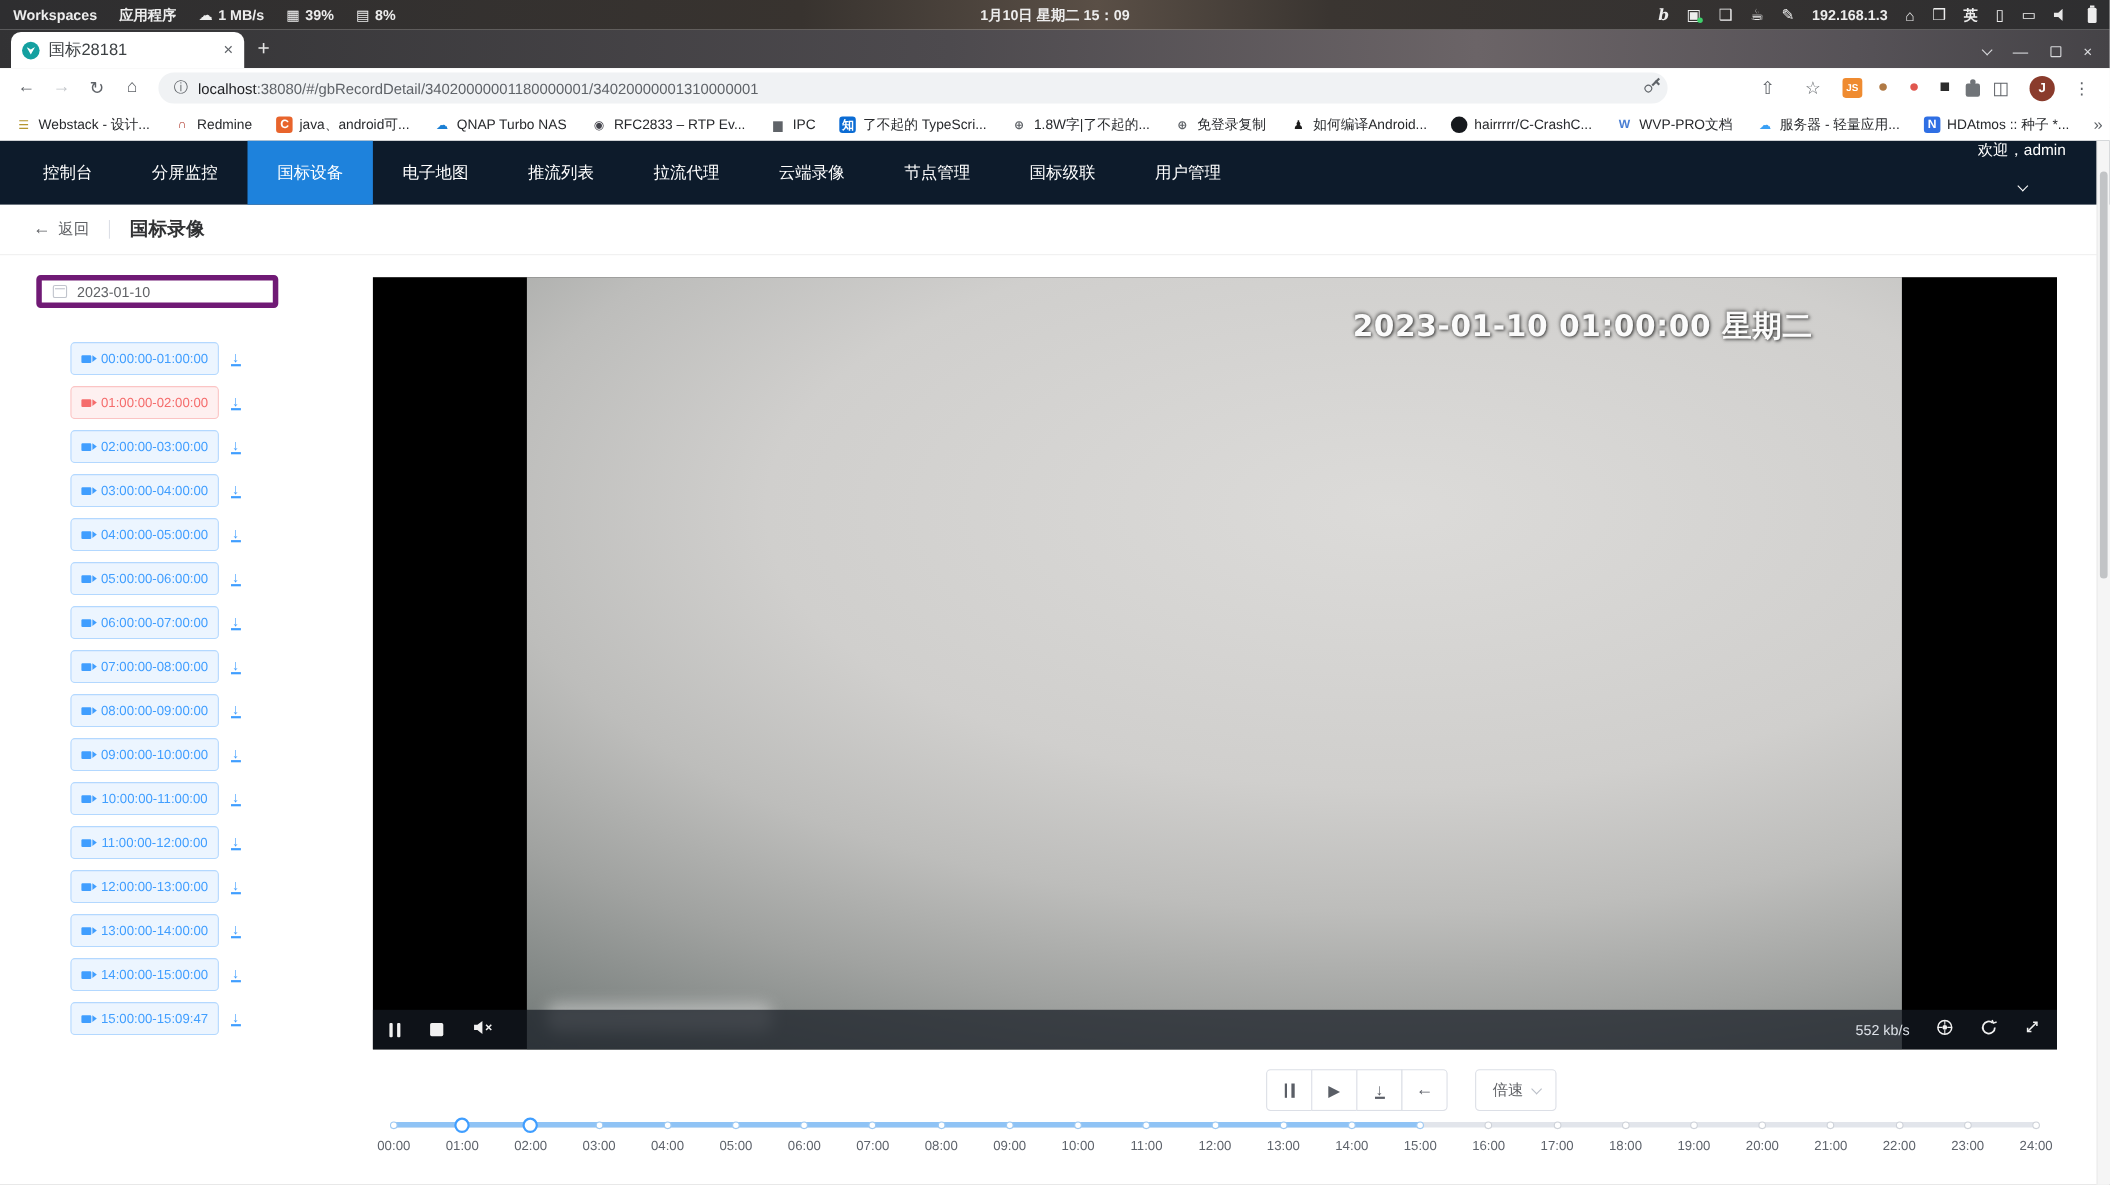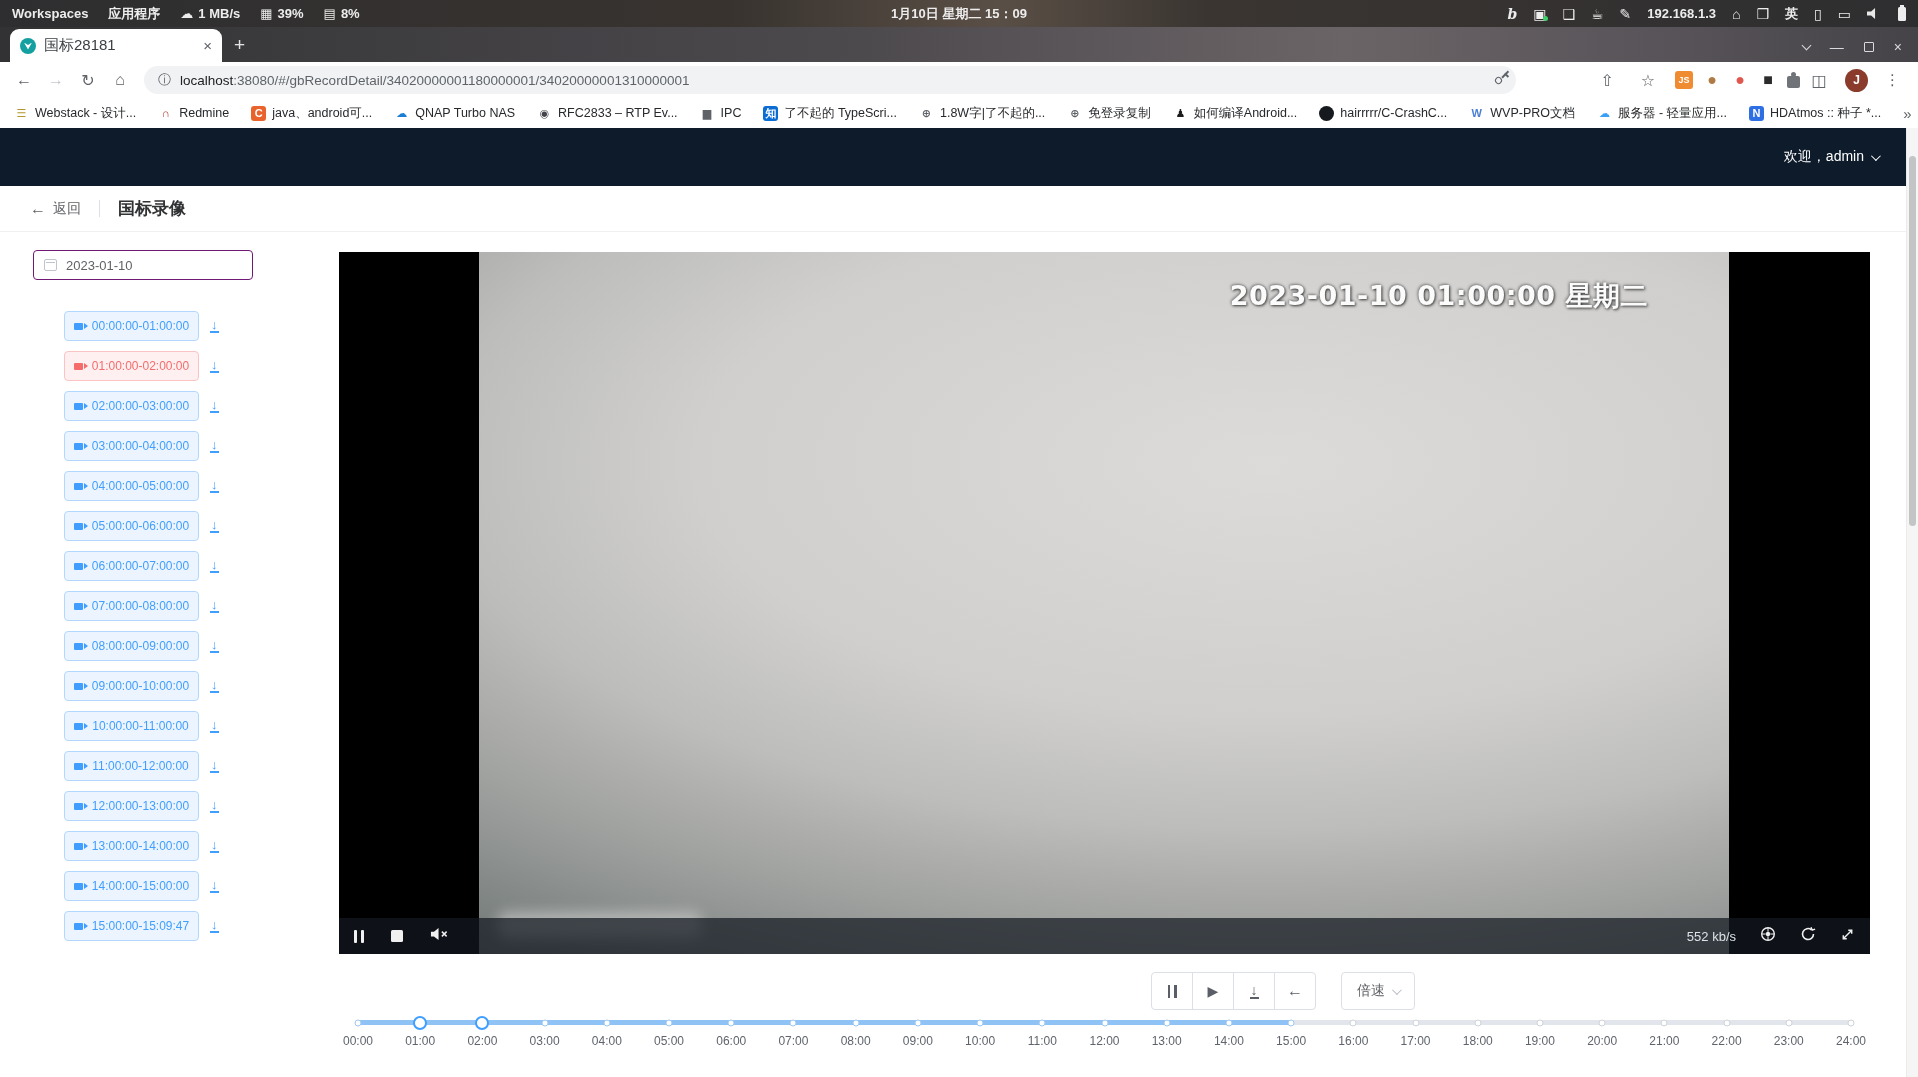--- a/index.html
+++ b/index.html
@@ -71,35 +71,35 @@
   .bm-ico { width:15px; height:15px; border-radius:3px; display:flex; align-items:center; justify-content:center;
     font-size:11px; font-weight:700; flex:0 0 auto; }
   .bm-ico.round { border-radius:50%; }
   .bm-label { font-size:12.5px; color:#27292c; white-space:nowrap; }
   .bm-overflow { margin-left:auto; color:#5f6368; font-size:15px; padding-right:6px; }
 
   
   #appnav { height:58px; background:#0d1b2b; display:flex; align-items:stretch; padding-left:12px; }
   .nav-item { display:flex; align-items:center; padding:0 27px; color:#fff; font-size:15px; }
   .nav-item.active { background:#1e82dc; }
-  .nav-right { margin-left:auto; display:flex; align-items:center; gap:7px; color:#fff; font-size:14px; padding-right:40px; }
+  .nav-right { margin-left:auto; display:flex; align-items:center; gap:21px; color:#fff; font-size:14px; padding-right:40px;flex-direction:column; }
   .chev-down { width:7px; height:7px; border-right:1.4px solid currentColor; border-bottom:1.4px solid currentColor;
     transform:rotate(45deg) translateY(-2px); }
 
   
   #pagehead { height:46px; border-bottom:1px solid #f0f0f0; display:flex; align-items:center; padding-left:30px; }
   .back-group { display:flex; align-items:center; gap:7px; color:#606266; font-size:14px; }
   .back-arrow { font-size:16px; }
   .ph-divider { width:1px; height:17px; background:#dcdfe6; margin:0 18px; }
   .ph-title { font-size:17px; font-weight:700; color:#303133; }
 
   
   #content { position:relative; height:845px; }
 
-  #date-input { position:absolute; left:33px; top:18px; width:220px; height:30px; border:1px solid #701a75;
+  #date-input { position:absolute; left:33px; top:18px; width:220px; height:30px; border:5px solid #701a75;
     border-radius:4px; display:flex; align-items:center; padding:0 10px; gap:9px; }
   .ico-cal { width:13px; height:12px; border:1.3px solid #c0c4cc; border-radius:2px; position:relative; }
   .ico-cal::before { content:''; position:absolute; left:1px; right:1px; top:2px; height:1.3px; background:#c0c4cc; }
   #date-text { font-size:13px; color:#606266; }
 
   #segments { position:absolute; left:64px; top:79px; display:flex; flex-direction:column; gap:10px; }
   .seg-row { display:flex; align-items:center; gap:11px; height:30px; }
   .seg-btn { width:135px; height:30px; background:#ecf5ff; border:1px solid #b3d8ff; border-radius:4px;
     color:#409eff; font-size:12px; display:flex; align-items:center; justify-content:center; gap:6px;
     font-family:inherit; cursor:pointer; }
@@ -307,20 +307,33 @@
     </div>
       <div class="bm">
       <span class="bm-ico" style="color: rgb(255, 255, 255); background: rgb(47, 111, 228);">N</span>
       <span class="bm-label">HDAtmos :: 种子 *...</span>
     </div>
     </div>
   <span class="bm-overflow">»</span>
 </div>
 
 <div id="appnav">
+  <div style="display:flex;align-items:stretch">
+
+  <div class="nav-item">控制台</div>
+      <div class="nav-item">分屏监控</div>
+      <div class="nav-item active">国标设备</div>
+      <div class="nav-item">电子地图</div>
+      <div class="nav-item">推流列表</div>
+      <div class="nav-item">拉流代理</div>
+      <div class="nav-item">云端录像</div>
+      <div class="nav-item">节点管理</div>
+      <div class="nav-item">国标级联</div>
+      <div class="nav-item">用户管理</div>
+    </div>
   <div class="nav-right">
     <span>欢迎，admin</span>
     <span class="chev-down"></span>
   </div>
 </div>
 
 <div id="pagehead">
   <div class="back-group">
     <span class="back-arrow">←</span>
     <span>返回</span>

